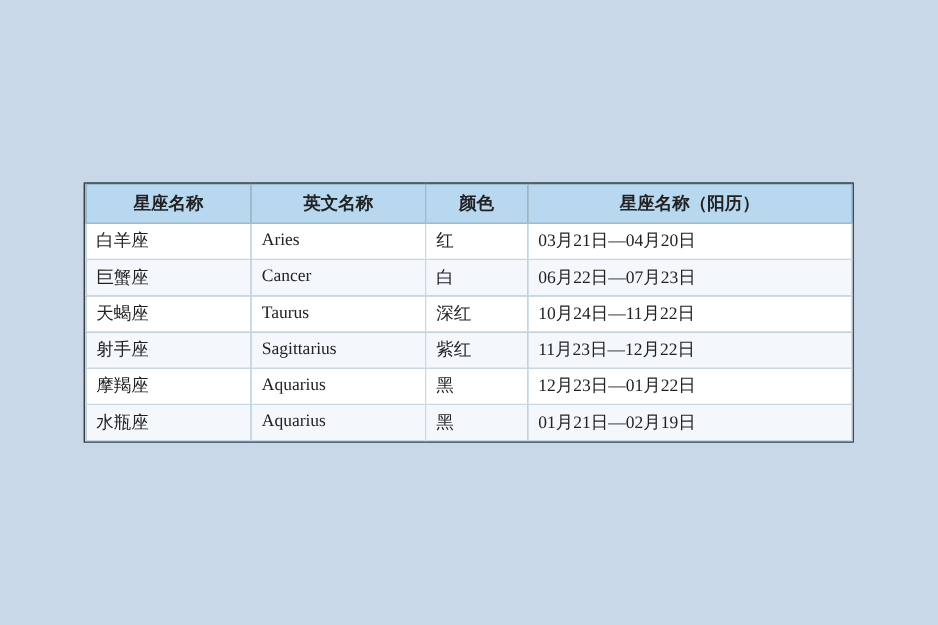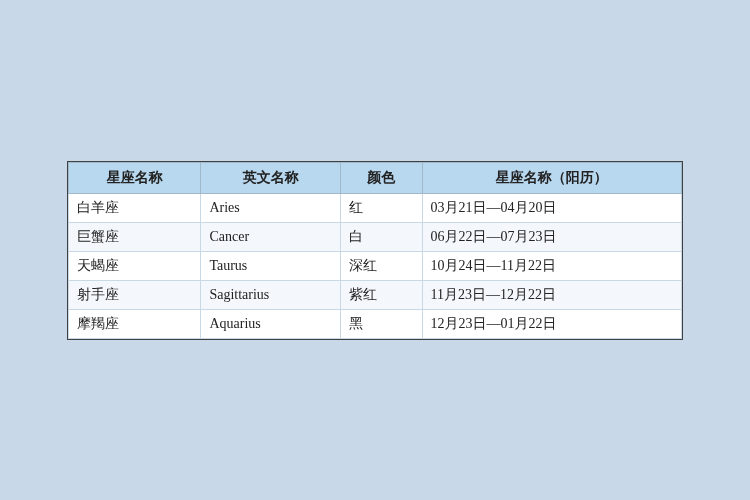--- a/index.html
+++ b/index.html
@@ -79,15 +79,21 @@
           <td>Sagittarius</td>
           <td>紫红</td>
           <td>11月23日—12月22日</td>
         </tr>
         <tr>
           <td>摩羯座</td>
           <td>Aquarius</td>
           <td>黑</td>
           <td>12月23日—01月22日</td>
         </tr>
+        <tr>
+          <td>水瓶座</td>
+          <td>Aquarius</td>
+          <td>黑</td>
+          <td>01月21日—02月19日</td>
+        </tr>
       </tbody>
   </table>
 </div>
 
 </body></html>

